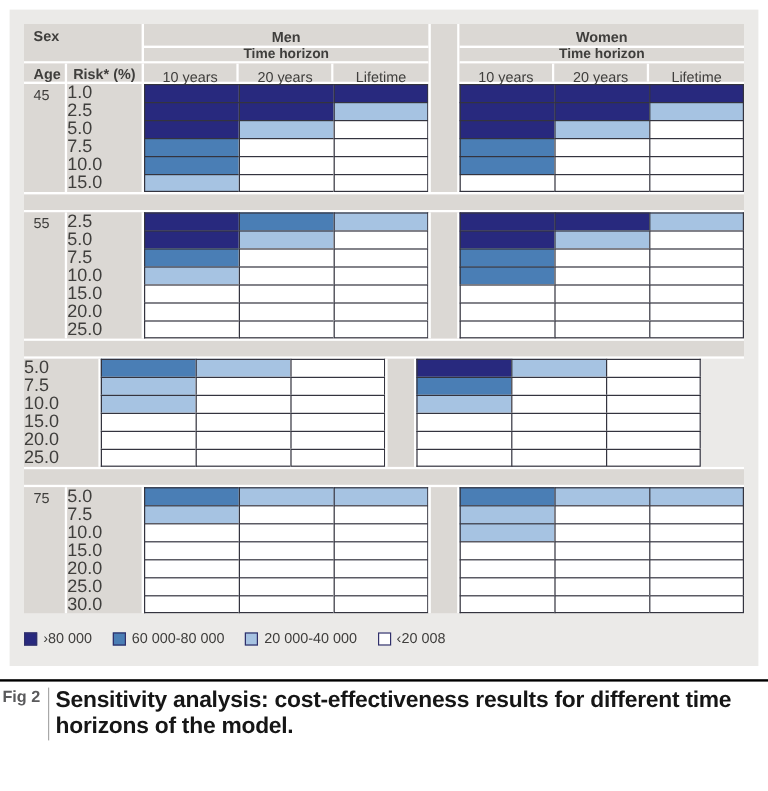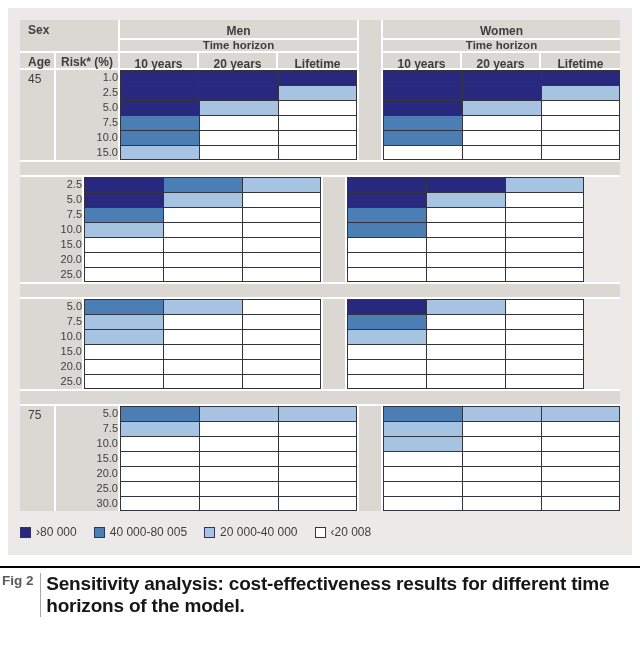--- a/index.html
+++ b/index.html
@@ -30,32 +30,32 @@
   .th-cell { font-size: 11.5px; line-height: 11px; text-align: center; border-bottom: 2px solid #fff; }
   .th-men   { grid-column: 3; grid-row: 2; }
   .th-women { grid-column: 5; grid-row: 2; }
   .age-hcell  { grid-column: 1; grid-row: 3; padding: 2px 0 0 8px; border-right: 2px solid #fff; border-bottom: 2px solid #fff; }
   .risk-hcell { grid-column: 2; grid-row: 3; text-align: center; padding-top: 2px; border-right: 2px solid #fff; border-bottom: 2px solid #fff; }
   .cols-row { display: flex; border-bottom: 2px solid #fff; }
   .cols-men   { grid-column: 3; grid-row: 3; }
   .cols-women { grid-column: 5; grid-row: 3; }
   .col-label {
     width: 79px; text-align: center; padding-top: 4px;
-    background: #dbd8d4; font-weight: bold; font-size: 12px;
+    background: #dbd8d4; font-weight: normal; font-size: 12px;
     border-right: 2px solid #fff;
   }
   .col-label:last-child { border-right: none; }
   
   .block { display: flex; }
   .age-col {
     width: 36px; background: #dbd8d4; border-right: 2px solid #fff;
     font-size: 12px; padding: 2px 0 0 8px;
   }
   .risk-col { width: 64px; background: #dbd8d4; border-right: 2px solid #fff; }
-  .risk-cell { height: 15px; line-height: 15px; text-align: right; font-size: 11px; }
+  .risk-cell { height: 15px; line-height: 15px; text-align: left; font-size: 15px; }
   .data-grid { display: grid; grid-template-columns: repeat(3, 79px); grid-auto-rows: 15px; }
   .cell { border-top: 1px solid #34343f; border-left: 1px solid #34343f; }
   .cell.last-col { border-right: 1px solid #34343f; }
   .cell.last-row { border-bottom: 1px solid #34343f; }
   .divider-col { width: 26px; background: #dbd8d4; border-left: 2px solid #fff; border-right: 2px solid #fff; }
   .block-separator { height: 17px; background: #dbd8d4; border-top: 2px solid #fff; border-bottom: 2px solid #fff; }
   
   .legend { margin-top: 14px; }
   .legend-title { font-weight: bold; font-size: 13px; color: #1e1d1b; }
   .legend-items { display: flex; gap: 17px; align-items: center; margin-top: 6px; }
@@ -148,20 +148,21 @@
           <div class="cell" style="background: rgb(74, 126, 181);"></div>
           <div class="cell" style="background: rgb(255, 255, 255);"></div>
           <div class="cell last-col" style="background: rgb(255, 255, 255);"></div>
           <div class="cell last-row" style="background: rgb(255, 255, 255);"></div>
           <div class="cell last-row" style="background: rgb(255, 255, 255);"></div>
           <div class="cell last-col last-row" style="background: rgb(255, 255, 255);"></div>
         </div>
       </div>
       <div class="block-separator"></div>
       <div class="block">
+        <div class="age-col">55</div>
         <div class="risk-col">
           <div class="risk-cell">2.5</div>
           <div class="risk-cell">5.0</div>
           <div class="risk-cell">7.5</div>
           <div class="risk-cell">10.0</div>
           <div class="risk-cell">15.0</div>
           <div class="risk-cell">20.0</div>
           <div class="risk-cell">25.0</div>
         </div>
         <div class="data-grid">
@@ -327,21 +328,21 @@
     </div>
 
   <div class="legend">
     <div class="legend-items" id="legend-items">
         <div class="legend-item">
           <div class="swatch" style="background: rgb(40, 41, 126);"></div>
           <div class="">›80 000</div>
         </div>
         <div class="legend-item">
           <div class="swatch" style="background: rgb(74, 126, 181);"></div>
-          <div class="">40 000-80 005</div>
+          <div class="">60 000-80 000</div>
         </div>
         <div class="legend-item">
           <div class="swatch" style="background: rgb(166, 195, 226);"></div>
           <div class="">20 000-40 000</div>
         </div>
         <div class="legend-item">
           <div class="swatch" style="background: rgb(255, 255, 255);"></div>
           <div class="">‹20 008</div>
         </div>
       </div>

